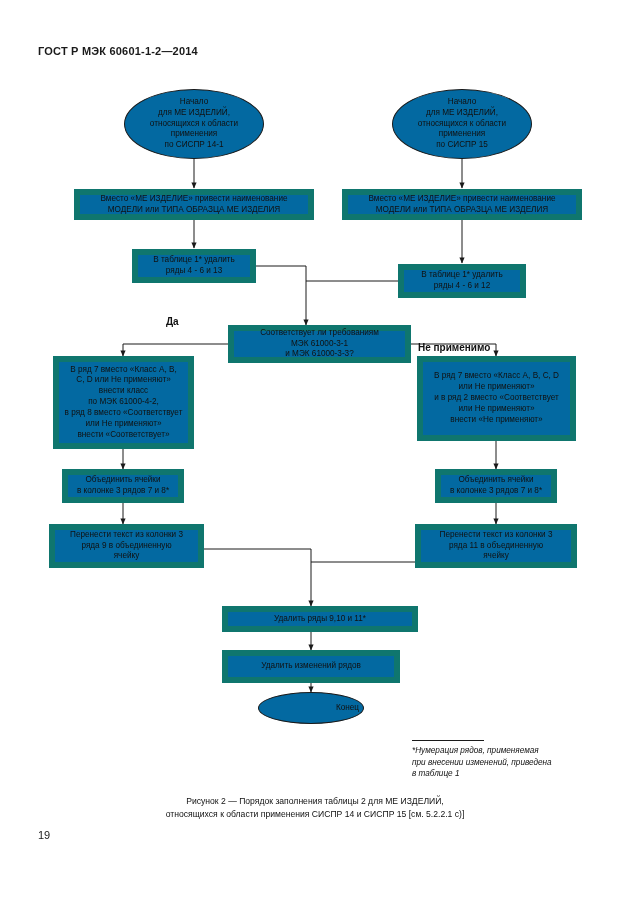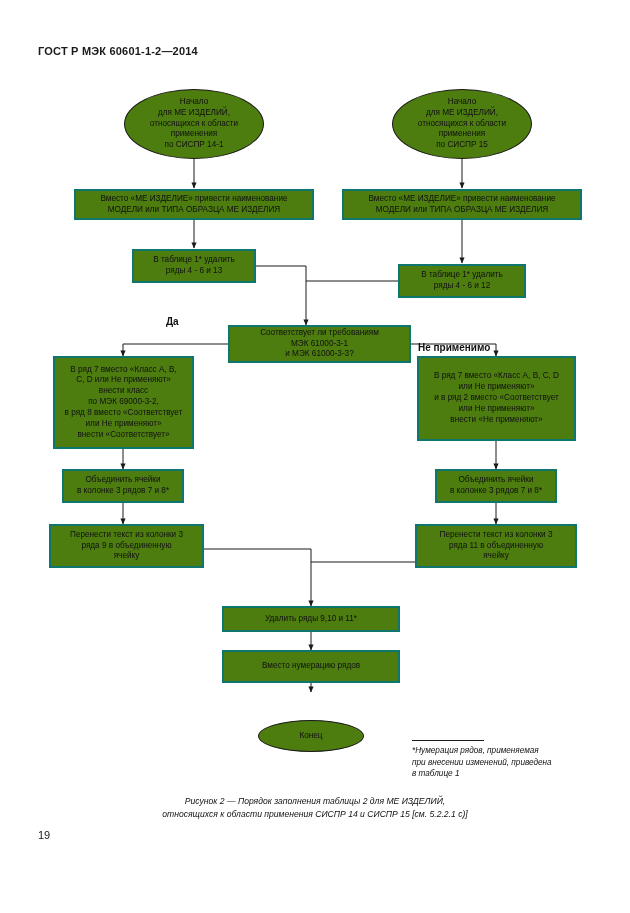--- a/index.html
+++ b/index.html
@@ -44,24 +44,24 @@
   .node {
     position: absolute;
     box-sizing: border-box;
     display: flex;
     align-items: center;
     justify-content: center;
     text-align: center;
     font-size: 8.2px;
     line-height: 1.32;
     color: #111111;
-    background: #4d7c0f;
+    background: #0369a1;
   }
   .node.rect {
-    border: 2px solid #0f766e;
+    border: 6px solid #0f766e;
   }
   .node.oval {
     border: 1px solid #1a1a1a;
     border-radius: 50%;
   }
   .node .txt {
     padding: 0 4px;
     white-space: pre-line;
   }
   .edge-label {
@@ -84,21 +84,20 @@
   }
   .caption {
     position: absolute;
     width: 630px;
     left: 0;
     text-align: center;
     font-size: 8.6px;
     line-height: 1.5;
     white-space: pre-line;
     color: #111111;
-    font-style: italic;
   }
 </style>
 </head>
 <body>
 
 <div id="page">
 
   <div class="doc-header">ГОСТ Р МЭК 60601-1-2—2014</div>
 
   <svg id="chart-canvas" viewBox="0 0 630 913" xmlns="http://www.w3.org/2000/svg">
@@ -186,21 +185,21 @@
   </div>
 
   <div class="edge-label" style="left:166px; top:316px;">Да</div>
 
   <div class="edge-label" style="left:418px; top:324px;margin-top:18px;">Не применимо</div>
 
   <div class="node rect" style="left:53px; top:356px; width:141px; height:93px;">
     <span class="txt">В ряд 7 вместо «Класс А, В,
 С, D или Не применяют»
 внести класс
-по МЭК 69000-3-2,
+по МЭК 61000-4-2,
 в ряд 8 вместо «Соответствует
 или Не применяют»
 внести «Соответствует»</span>
   </div>
 
   <div class="node rect" style="left:417px; top:356px; width:159px; height:85px;">
     <span class="txt">В ряд 7 вместо «Класс А, В, С, D
 или Не применяют»
 и в ряд 2 вместо «Соответствует
 или Не применяют»
@@ -222,29 +221,29 @@
 ряда 9 в объединенную
 ячейку</span>
   </div>
 
   <div class="node rect" style="left:415px; top:524px; width:162px; height:44px;">
     <span class="txt">Перенести текст из колонки 3
 ряда 11 в объединенную
 ячейку</span>
   </div>
 
-  <div class="node rect" style="left:222px; top:606px; width:178px; height:26px;">
+  <div class="node rect" style="left:222px; top:606px; width:196px; height:26px;">
     <span class="txt">Удалить ряды 9,10 и 11*</span>
   </div>
 
   <div class="node rect" style="left:222px; top:650px; width:178px; height:33px;">
-    <span class="txt">Вместо нумерацию рядов</span>
-  </div>
-
-  <div class="node oval" style="left:258px; top:720px; width:106px; height:32px;">
+    <span class="txt">Удалить изменений рядов</span>
+  </div>
+
+  <div class="node oval" style="left:258px; top:692px; width:106px; height:32px;justify-content:flex-end;">
     <span class="txt">Конец</span>
   </div>
 
   <div class="footnote-rule" style="left:412px; top:740px; width:72px;"></div>
   <div class="footnote" style="left:412px; top:745px; width:180px;font-style:italic;">*Нумерация рядов, применяемая
 при внесении изменений, приведена
 в таблице 1</div>
 
   <div class="caption" style="top:795px;">Рисунок 2 — Порядок заполнения таблицы 2 для МЕ ИЗДЕЛИЙ,
 относящихся к области применения  СИСПР 14  и СИСПР 15 [см. 5.2.2.1 с)]</div>

